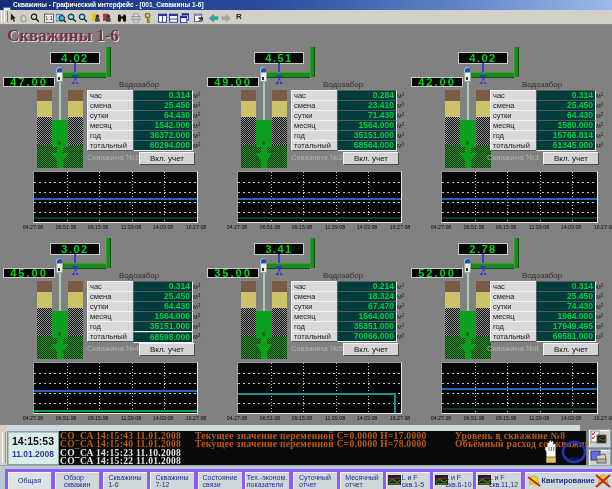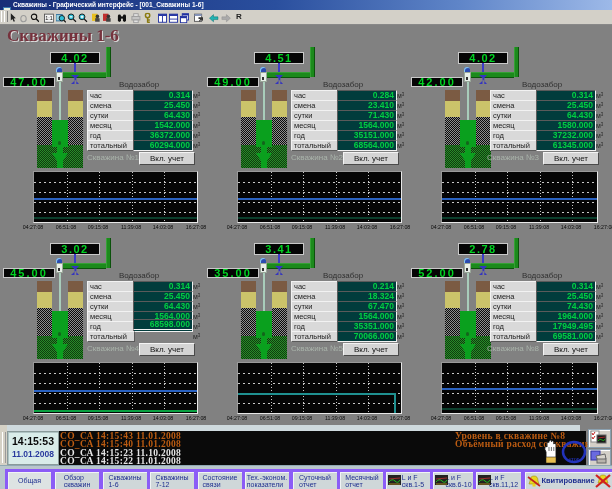--- a/index.html
+++ b/index.html
@@ -291,21 +291,21 @@
       <div class="tlbl" style="left:82px;top:53.7px">смена</div>
       <div class="tval" style="left:128px;top:53.7px">25.450</div>
       <div class="m3" style="left:188px;top:53.7px">м<span style="font-size:4.5px;vertical-align:2px">3</span></div>
       <div class="tlbl" style="left:82px;top:63.8px">сутки</div>
       <div class="tval" style="left:128px;top:63.8px">64.430</div>
       <div class="m3" style="left:188px;top:63.8px">м<span style="font-size:4.5px;vertical-align:2px">3</span></div>
       <div class="tlbl" style="left:82px;top:74.0px">месяц</div>
       <div class="tval" style="left:128px;top:74.0px">1580.000</div>
       <div class="m3" style="left:188px;top:74.0px">м<span style="font-size:4.5px;vertical-align:2px">3</span></div>
       <div class="tlbl" style="left:82px;top:84.2px">год</div>
-      <div class="tval" style="left:128px;top:84.2px">37232.000</div>
+      <div class="tval" style="left:128px;top:84.2px">15766.814</div>
       <div class="m3" style="left:188px;top:84.2px">м<span style="font-size:4.5px;vertical-align:2px">3</span></div>
       <div class="tlbl" style="left:82px;top:94.4px">тотальный</div>
       <div class="tval" style="left:128px;top:94.4px">61345.000</div>
       <div class="m3" style="left:188px;top:94.4px">м<span style="font-size:4.5px;vertical-align:2px">3</span></div>
       <div class="abs" style="left:79px;top:107px;width:52px;height:10px;font-size:8px;line-height:10px;color:#aab4ab">Скважина №3</div>
       <div class="btnu" style="left:135px;top:105.5px">Вкл. учет</div>
       <div class="chart" style="left:33px;top:125px;width:155px;height:50px">
         <div class="hdash" style="top:10px;width:155px"></div>
         <div class="hdash" style="top:20px;width:155px"></div>
         <div class="hdash" style="top:30px;width:155px"></div>
@@ -360,21 +360,21 @@
       <div class="tlbl" style="left:87px;top:63.8px">сутки</div>
       <div class="tval" style="left:133px;top:63.8px">64.430</div>
       <div class="m3" style="left:193px;top:63.8px">м<span style="font-size:4.5px;vertical-align:2px">3</span></div>
       <div class="tlbl" style="left:87px;top:74.0px">месяц</div>
       <div class="tval" style="left:133px;top:74.0px">1564.000</div>
       <div class="m3" style="left:193px;top:74.0px">м<span style="font-size:4.5px;vertical-align:2px">3</span></div>
       <div class="tlbl" style="left:87px;top:84.2px">год</div>
       <div class="tval" style="left:133px;top:84.2px">35151.000</div>
       <div class="m3" style="left:193px;top:84.2px">м<span style="font-size:4.5px;vertical-align:2px">3</span></div>
       <div class="tlbl" style="left:87px;top:94.4px">тотальный</div>
-      <div class="tval" style="left:133px;top:82px">68598.000</div>
+      <div class="tval" style="left:133px;top:95px">68598.000</div>
       <div class="m3" style="left:193px;top:94.4px">м<span style="font-size:4.5px;vertical-align:2px">3</span></div>
       <div class="abs" style="left:87px;top:107px;width:52px;height:10px;font-size:8px;line-height:10px;color:#aab4ab">Скважина №4</div>
       <div class="btnu" style="left:139px;top:105.5px">Вкл. учет</div>
       <div class="chart" style="left:33px;top:125px;width:163px;height:50px">
         <div class="hdash" style="top:10px;width:163px"></div>
         <div class="hdash" style="top:20px;width:163px"></div>
         <div class="hdash" style="top:30px;width:163px"></div>
         <div class="hdash" style="top:40px;width:163px"></div>
         <div class="vdash" style="left:33px"></div>
         <div class="vdash" style="left:65px"></div>
@@ -526,23 +526,25 @@
 <div id="bottom">
 <div class="abs" style="left:0;top:0;width:7px;height:40px;background:#d5d1c5"></div>
 <div class="abs" style="left:2px;top:7px;width:2px;height:31px;border-left:1px solid #fff;border-right:1px solid #9a9a9a"></div>
 <div id="clock">
       <div style="font-size:10.5px;font-weight:bold;color:#0a0a0a;text-align:center;margin-top:3px;letter-spacing:0px">14:15:53</div>
       <div style="font-size:8.5px;font-weight:bold;color:#2a3a9e;text-align:center;margin-top:2px;letter-spacing:0px">11.01.2008</div>
     </div>
 <div id="alarms">
 <div class="arow" style="top:0.5px;left:1px;color:#bc5c12">СО_СА</div>
 <div class="arow" style="top:0.5px;left:37px;color:#bc5c12">14:15:43 11.01.2008</div>
+<div class="arow" style="top:0.5px;left:136px;color:#bc5c12">Текущее значение переменной С=0.0000 Н=17.0000</div>
 <div class="arow" style="top:0.5px;left:396px;color:#bc5c12">Уровень в скважине №8</div>
 <div class="arow" style="top:9.1px;left:1px;color:#bc5c12">СО_СА</div>
 <div class="arow" style="top:9.1px;left:37px;color:#bc5c12">14:15:40 11.01.2008</div>
+<div class="arow" style="top:9.1px;left:136px;color:#bc5c12">Текущее значение переменной С=0.0000 Н=78.0000</div>
 <div class="arow" style="top:9.1px;left:396px;color:#bc5c12">Объёмный расход со скважины</div>
 <div class="arow" style="top:17.7px;left:1px;color:#e6e6e6">СО_СА</div>
 <div class="arow" style="top:17.7px;left:37px;color:#e6e6e6">14:15:23 11.10.2008</div>
 <div class="arow" style="top:26.3px;left:1px;color:#e6e6e6">СО_СА</div>
 <div class="arow" style="top:26.3px;left:37px;color:#e6e6e6">14:15:22 11.01.2008</div>
 <div class="abs" style="left:484px;top:8px;width:44px;height:26px"><svg width="44" height="26" viewBox="0 0 44 26">
           <ellipse cx="31" cy="13" rx="11" ry="10" fill="none" stroke="#2233bb" stroke-width="2.5"></ellipse>
           <text x="31" y="22" font-size="4" fill="#2233bb" text-anchor="middle">STOP</text>
           <path d="M3,24 L3,13 Q1,10 2,8 Q3,6.5 4,8 L4,4 Q4.7,2 6,3.4 L6,2 Q7,0 8.4,1.6 L8.4,2.6 Q9.4,1 10.8,2.6 L10.8,5 Q11.8,3.6 13,5 L13,24 Z" fill="#fff" stroke="#111" stroke-width="0.9"></path>
           <line x1="6" y1="8" x2="6" y2="12" stroke="#111" stroke-width="0.6"></line>

